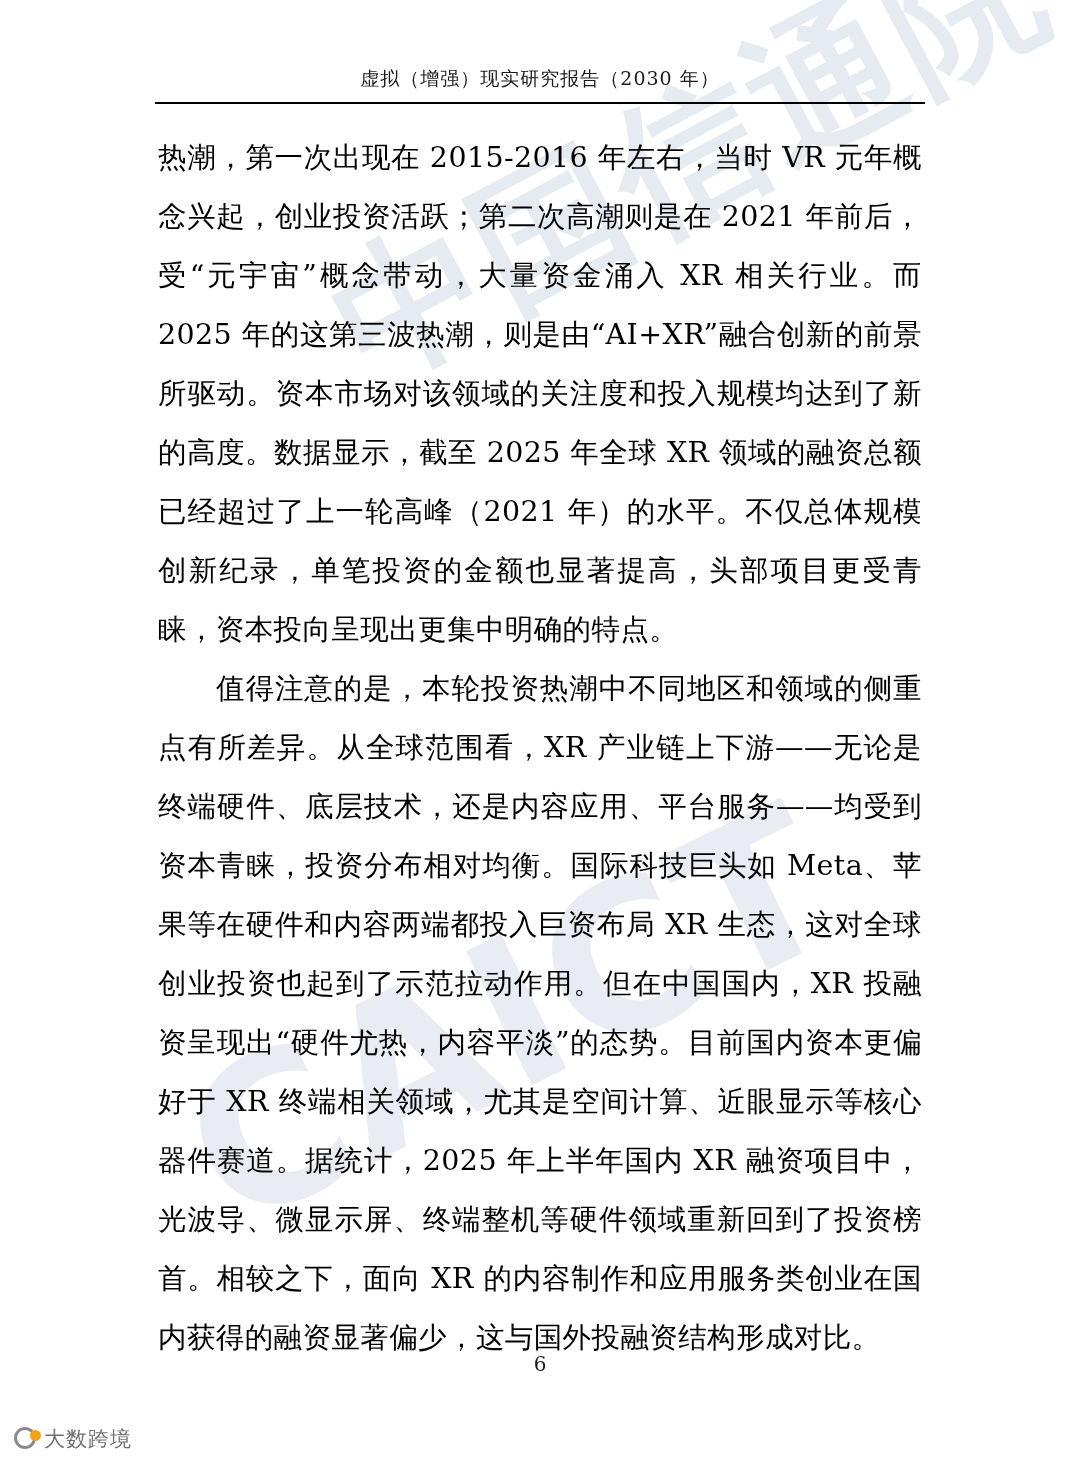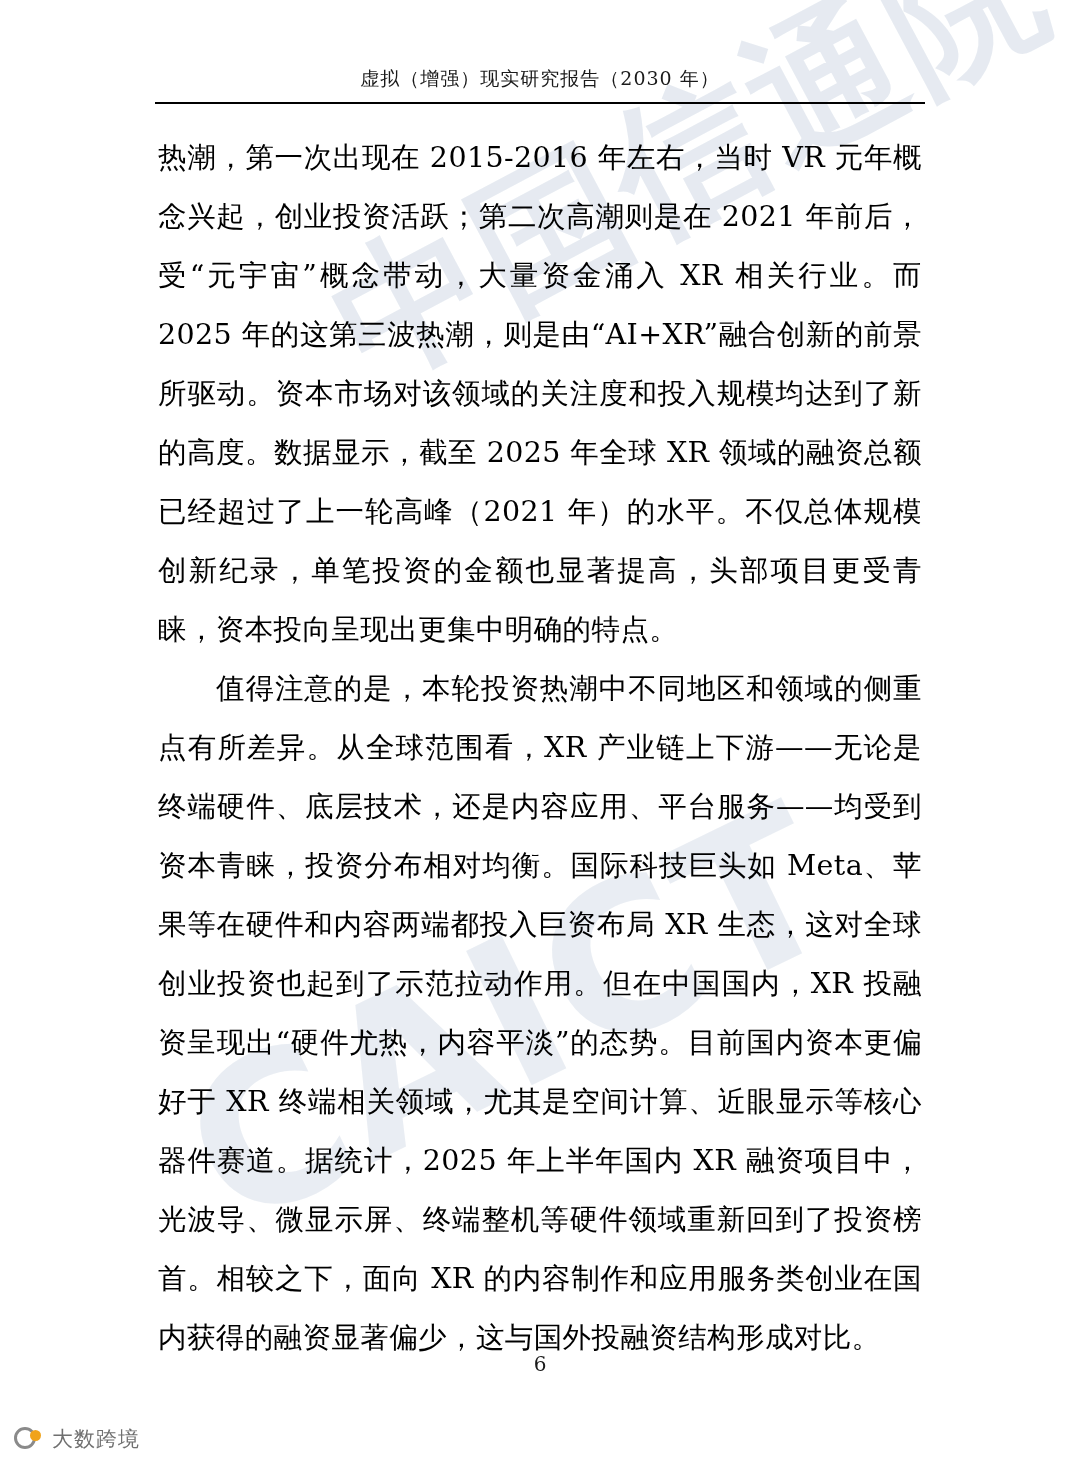--- a/index.html
+++ b/index.html
@@ -143,21 +143,20 @@
     box-sizing: border-box;
   }
   .brand-logo .dot {
     position: absolute;
     left: 16px; top: 6px;
     width: 11px; height: 11px;
     background: #f0a31a;
     border-radius: 50%;
   }
   .brand-name {
-    margin-left: 8px;
     font-size: 21px;
     color: #6f6f6f;
     font-family: "DejaVu Sans", "Liberation Sans", sans-serif;
     letter-spacing: 1px;
   }
 </style>
 </head>
 <body>
 
 <div class="page">

